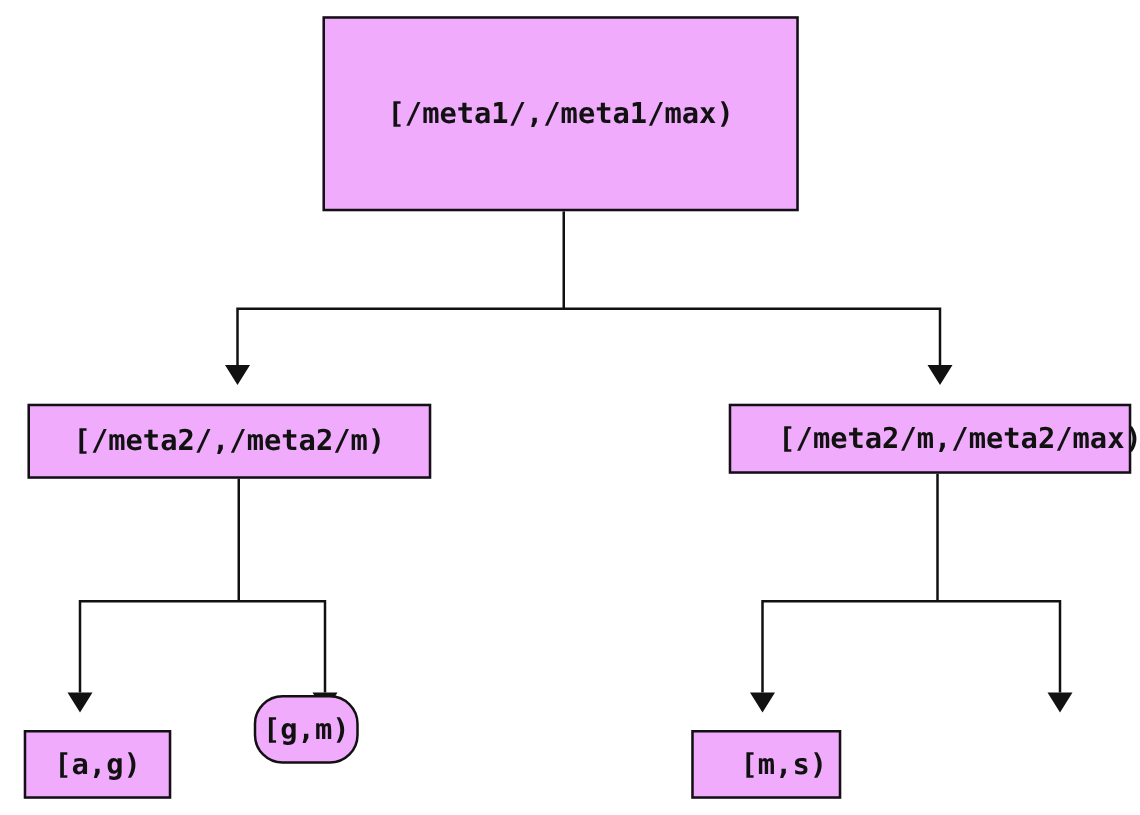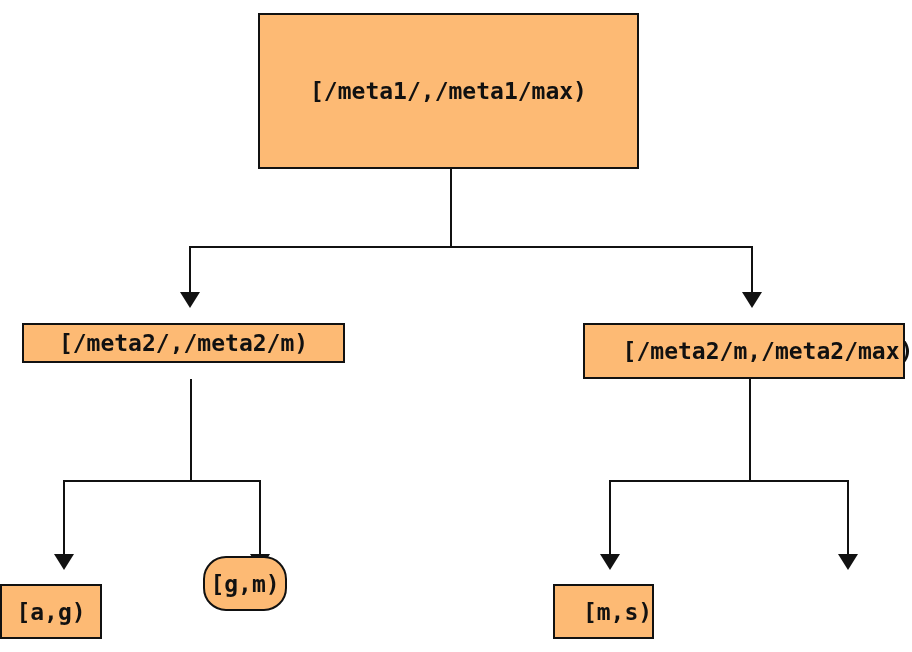--- a/index.html
+++ b/index.html
@@ -28,36 +28,36 @@
     fill: none;
   }
   .arrowhead {
     fill: #111111;
     stroke: none;
   }
   .node {
     position: absolute;
     box-sizing: border-box;
     border: 2px solid #111111;
-    background: #fdba74;
+    background: #f0abfc;
     display: flex;
     align-items: center;
     justify-content: center;
     color: #111111;
     font-size: 23px;
     font-weight: bold;
     white-space: nowrap;
     text-align: left;
   }
   .node-root   { left: 258px; top: 13px;  width: 381px; height: 156px; }
-  .node-l      { left: 22px;  top: 323px; width: 323px; height: 40px;  }
+  .node-l      { left: 22px;  top: 323px; width: 323px; height: 60px;  }
   .node-r      { left: 583px; top: 323px; width: 322px; height: 56px; padding-left: 48px;  }
-  .node-leaf1  { left: 0;   top: 584px; width: 102px; height: 55px;  }
+  .node-leaf1  { left: 19px;   top: 584px; width: 118px; height: 55px;  }
   .node-leaf2  { left: 203px; top: 556px; width: 84px; height: 55px; border-radius: 23px;  }
-  .node-leaf3  { left: 553px; top: 584px; width: 101px; height: 55px; padding-left: 28px;  }
+  .node-leaf3  { left: 553px; top: 584px; width: 120px; height: 55px; padding-left: 28px;  }
   .node-leaf4  { left: 777px; top: 584px; width: 127px; height: 55px;  }
 </style>
 </head>
 <body>
 
 <div id="canvas">
 
   <svg id="connectors" viewBox="0 0 912 652" xmlns="http://www.w3.org/2000/svg">
 
     <path class="edge" d="M451,169 L451,247"></path>

